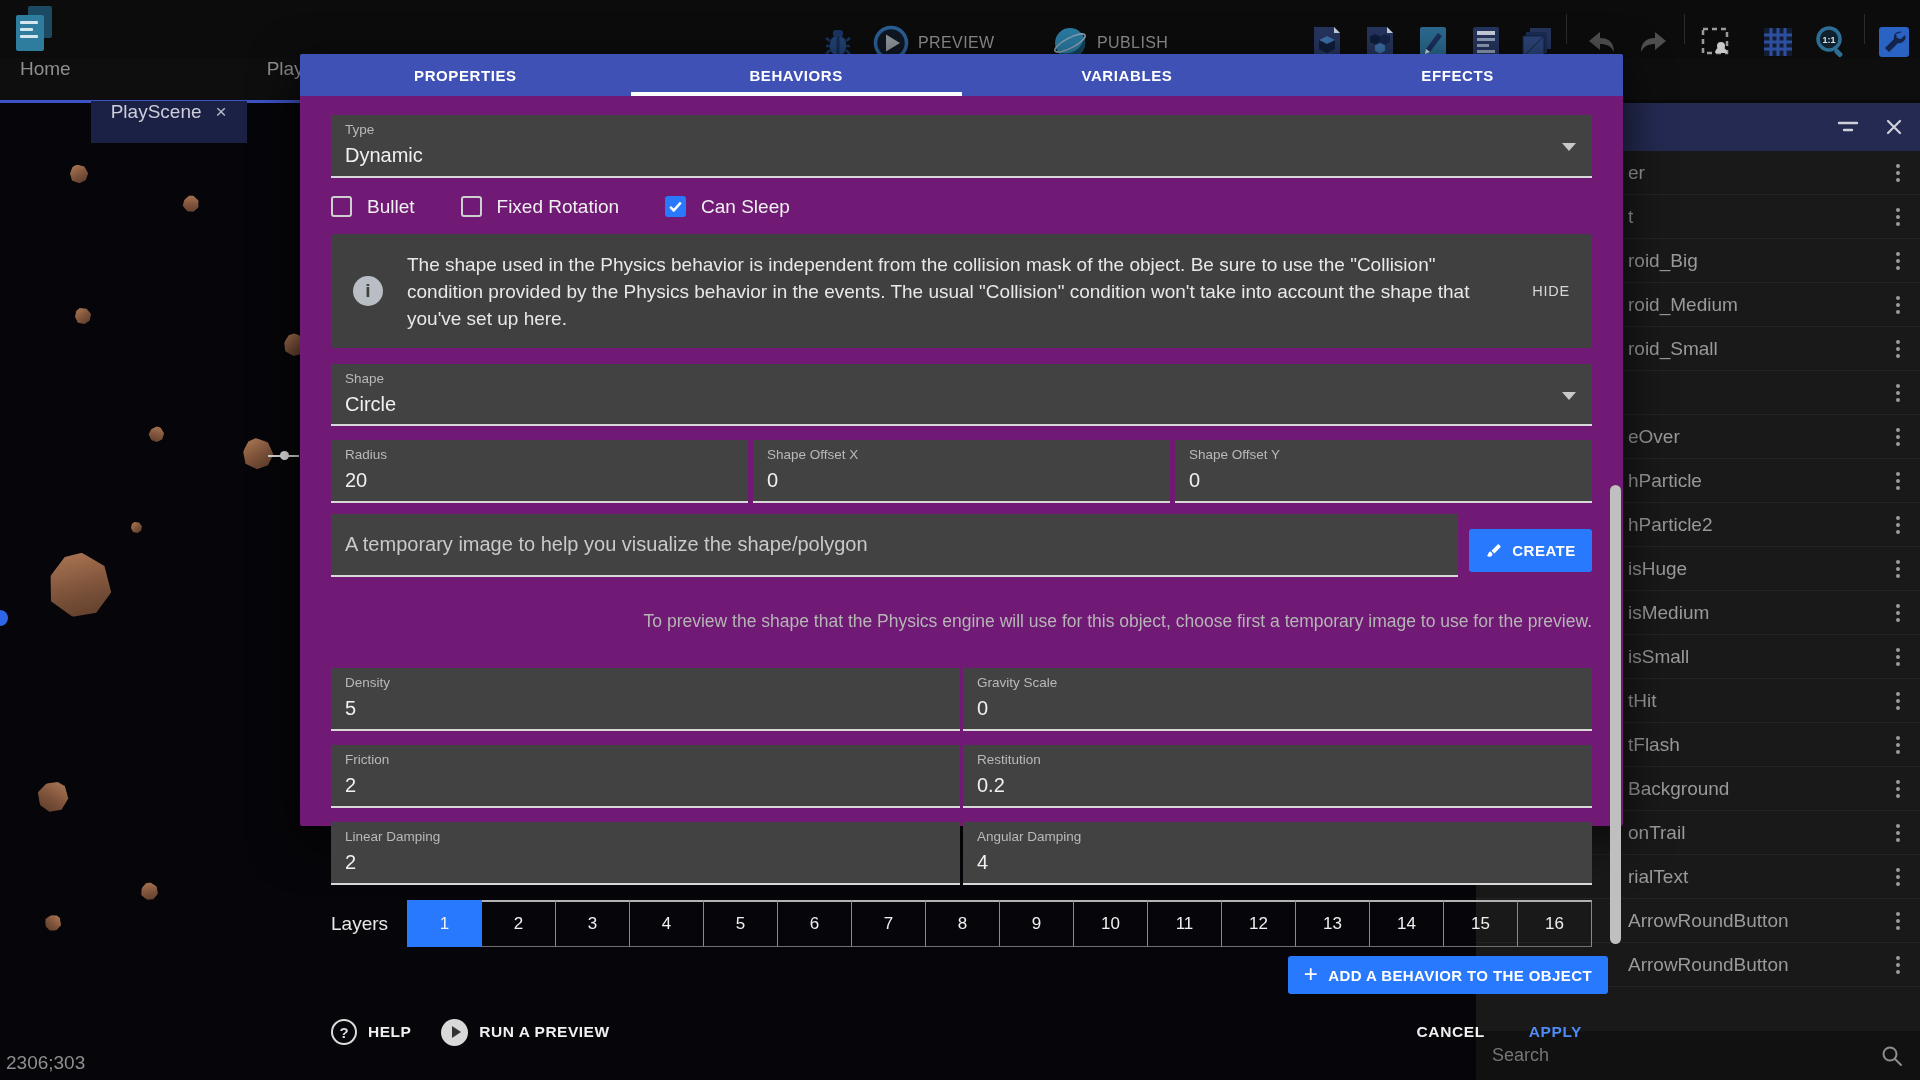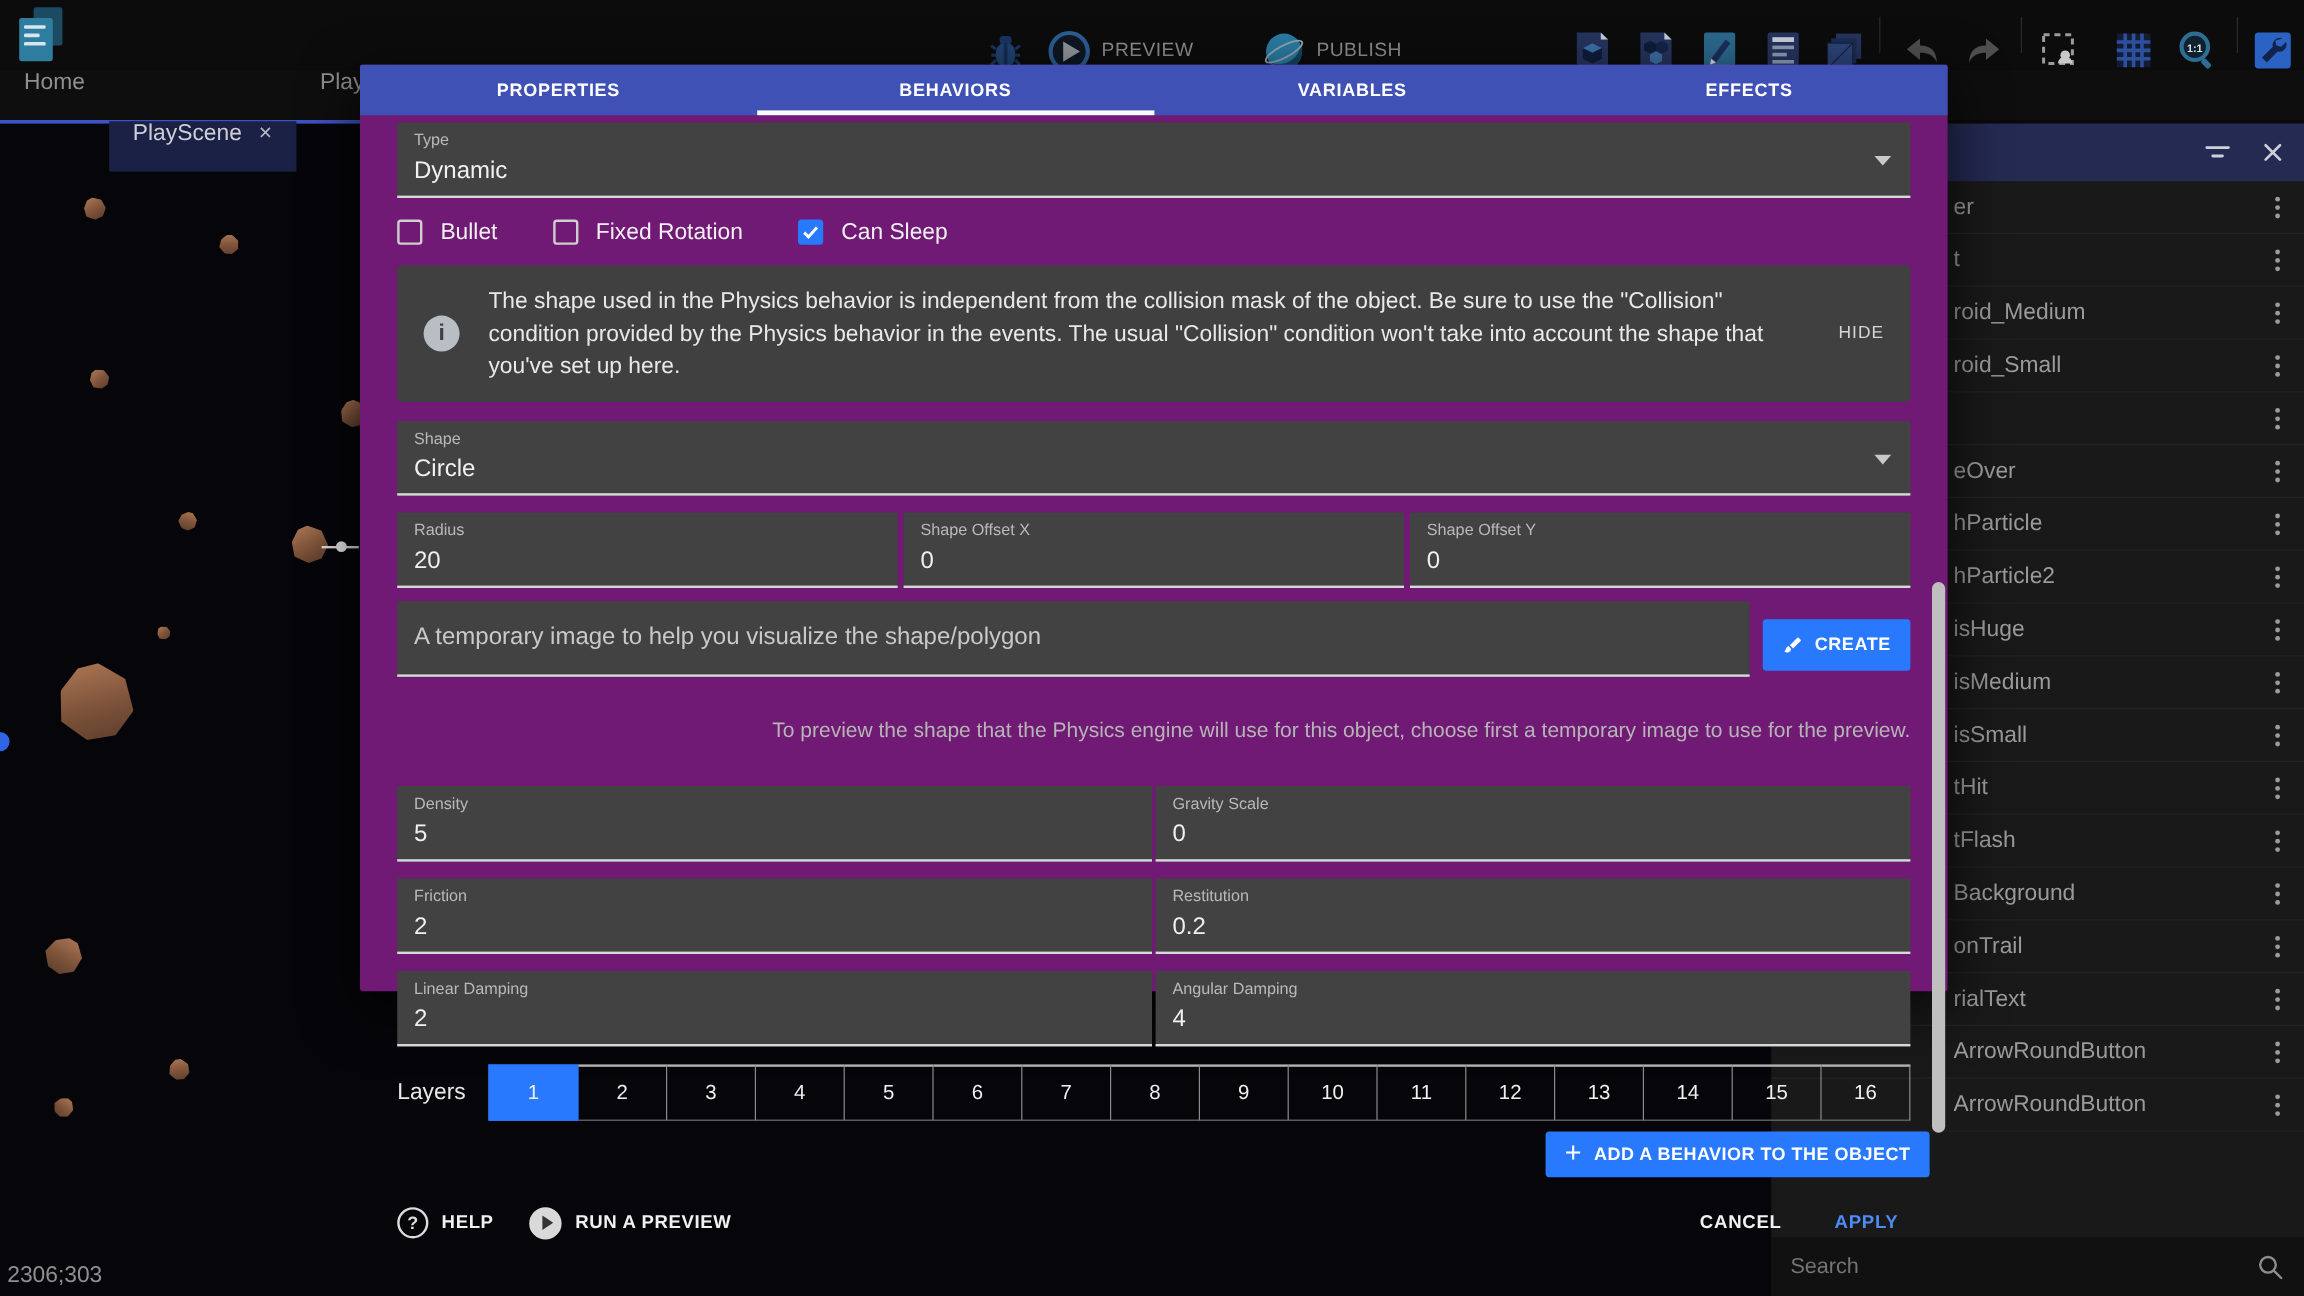--- a/index.html
+++ b/index.html
@@ -55,21 +55,21 @@
   .dlg-tab { flex:1; position:relative; display:flex; align-items:center; justify-content:center;
              color:#fff; font-size:15px; font-weight:700; letter-spacing:.6px; }
   .dlg-tab .underline { position:absolute; left:0; bottom:0; width:100%; height:4px; background:#fafafa; }
   .dlg-body { padding:0 31px; }
 
   .field { position:relative; background:#424242; border-bottom:2px solid #d8d8d8; }
   .field .flabel { position:absolute; left:14px; top:7px; font-size:13.5px; color:#b9b9b9; }
   .field .fvalue { position:absolute; left:14px; top:29px; font-size:20px; color:#f0f0f0; }
   .chevron { position:absolute; right:16px; top:28px; width:0; height:0;
              border-left:7px solid transparent; border-right:7px solid transparent; border-top:8px solid #c9c9c9; }
-  .full-select { height:63px; margin-top:6px; }
+  .full-select { height:63px; margin-top:19px; }
 
   .cbx-row { display:flex; align-items:center; height:31px; margin-top:13px; }
   .cbx-group { display:flex; align-items:center; margin-right:46px; }
   .cbx { width:21px; height:21px; border:2.5px solid #cfcfcf; border-radius:3px; }
   .cbx.checked { border:none; background:#2979ff; display:flex; align-items:center; justify-content:center; }
   .cbx-label { margin-left:15px; font-size:19px; color:#f0f0f0; }
 
   .info-box { margin-top:12px; height:114px; background:#404040; border-radius:4px; display:flex; align-items:center; padding:0 22px; }
   .info-icon { flex:0 0 auto; width:30px; height:30px; border-radius:50%; background:#b9bdc4; color:#404040;
                font-weight:700; font-size:19px; display:flex; align-items:center; justify-content:center; margin-right:24px; }
@@ -288,20 +288,28 @@
         <div class="sb-item">
           <span class="sb-label">er</span>
           <span class="kebab">
             <i></i>
             <i></i>
             <i></i>
           </span>
         </div>
         <div class="sb-item">
           <span class="sb-label">t</span>
+          <span class="kebab">
+            <i></i>
+            <i></i>
+            <i></i>
+          </span>
+        </div>
+        <div class="sb-item">
+          <span class="sb-label">roid_Big</span>
           <span class="kebab">
             <i></i>
             <i></i>
             <i></i>
           </span>
         </div>
         <div class="sb-item">
           <span class="sb-label">roid_Medium</span>
           <span class="kebab">
             <i></i>

